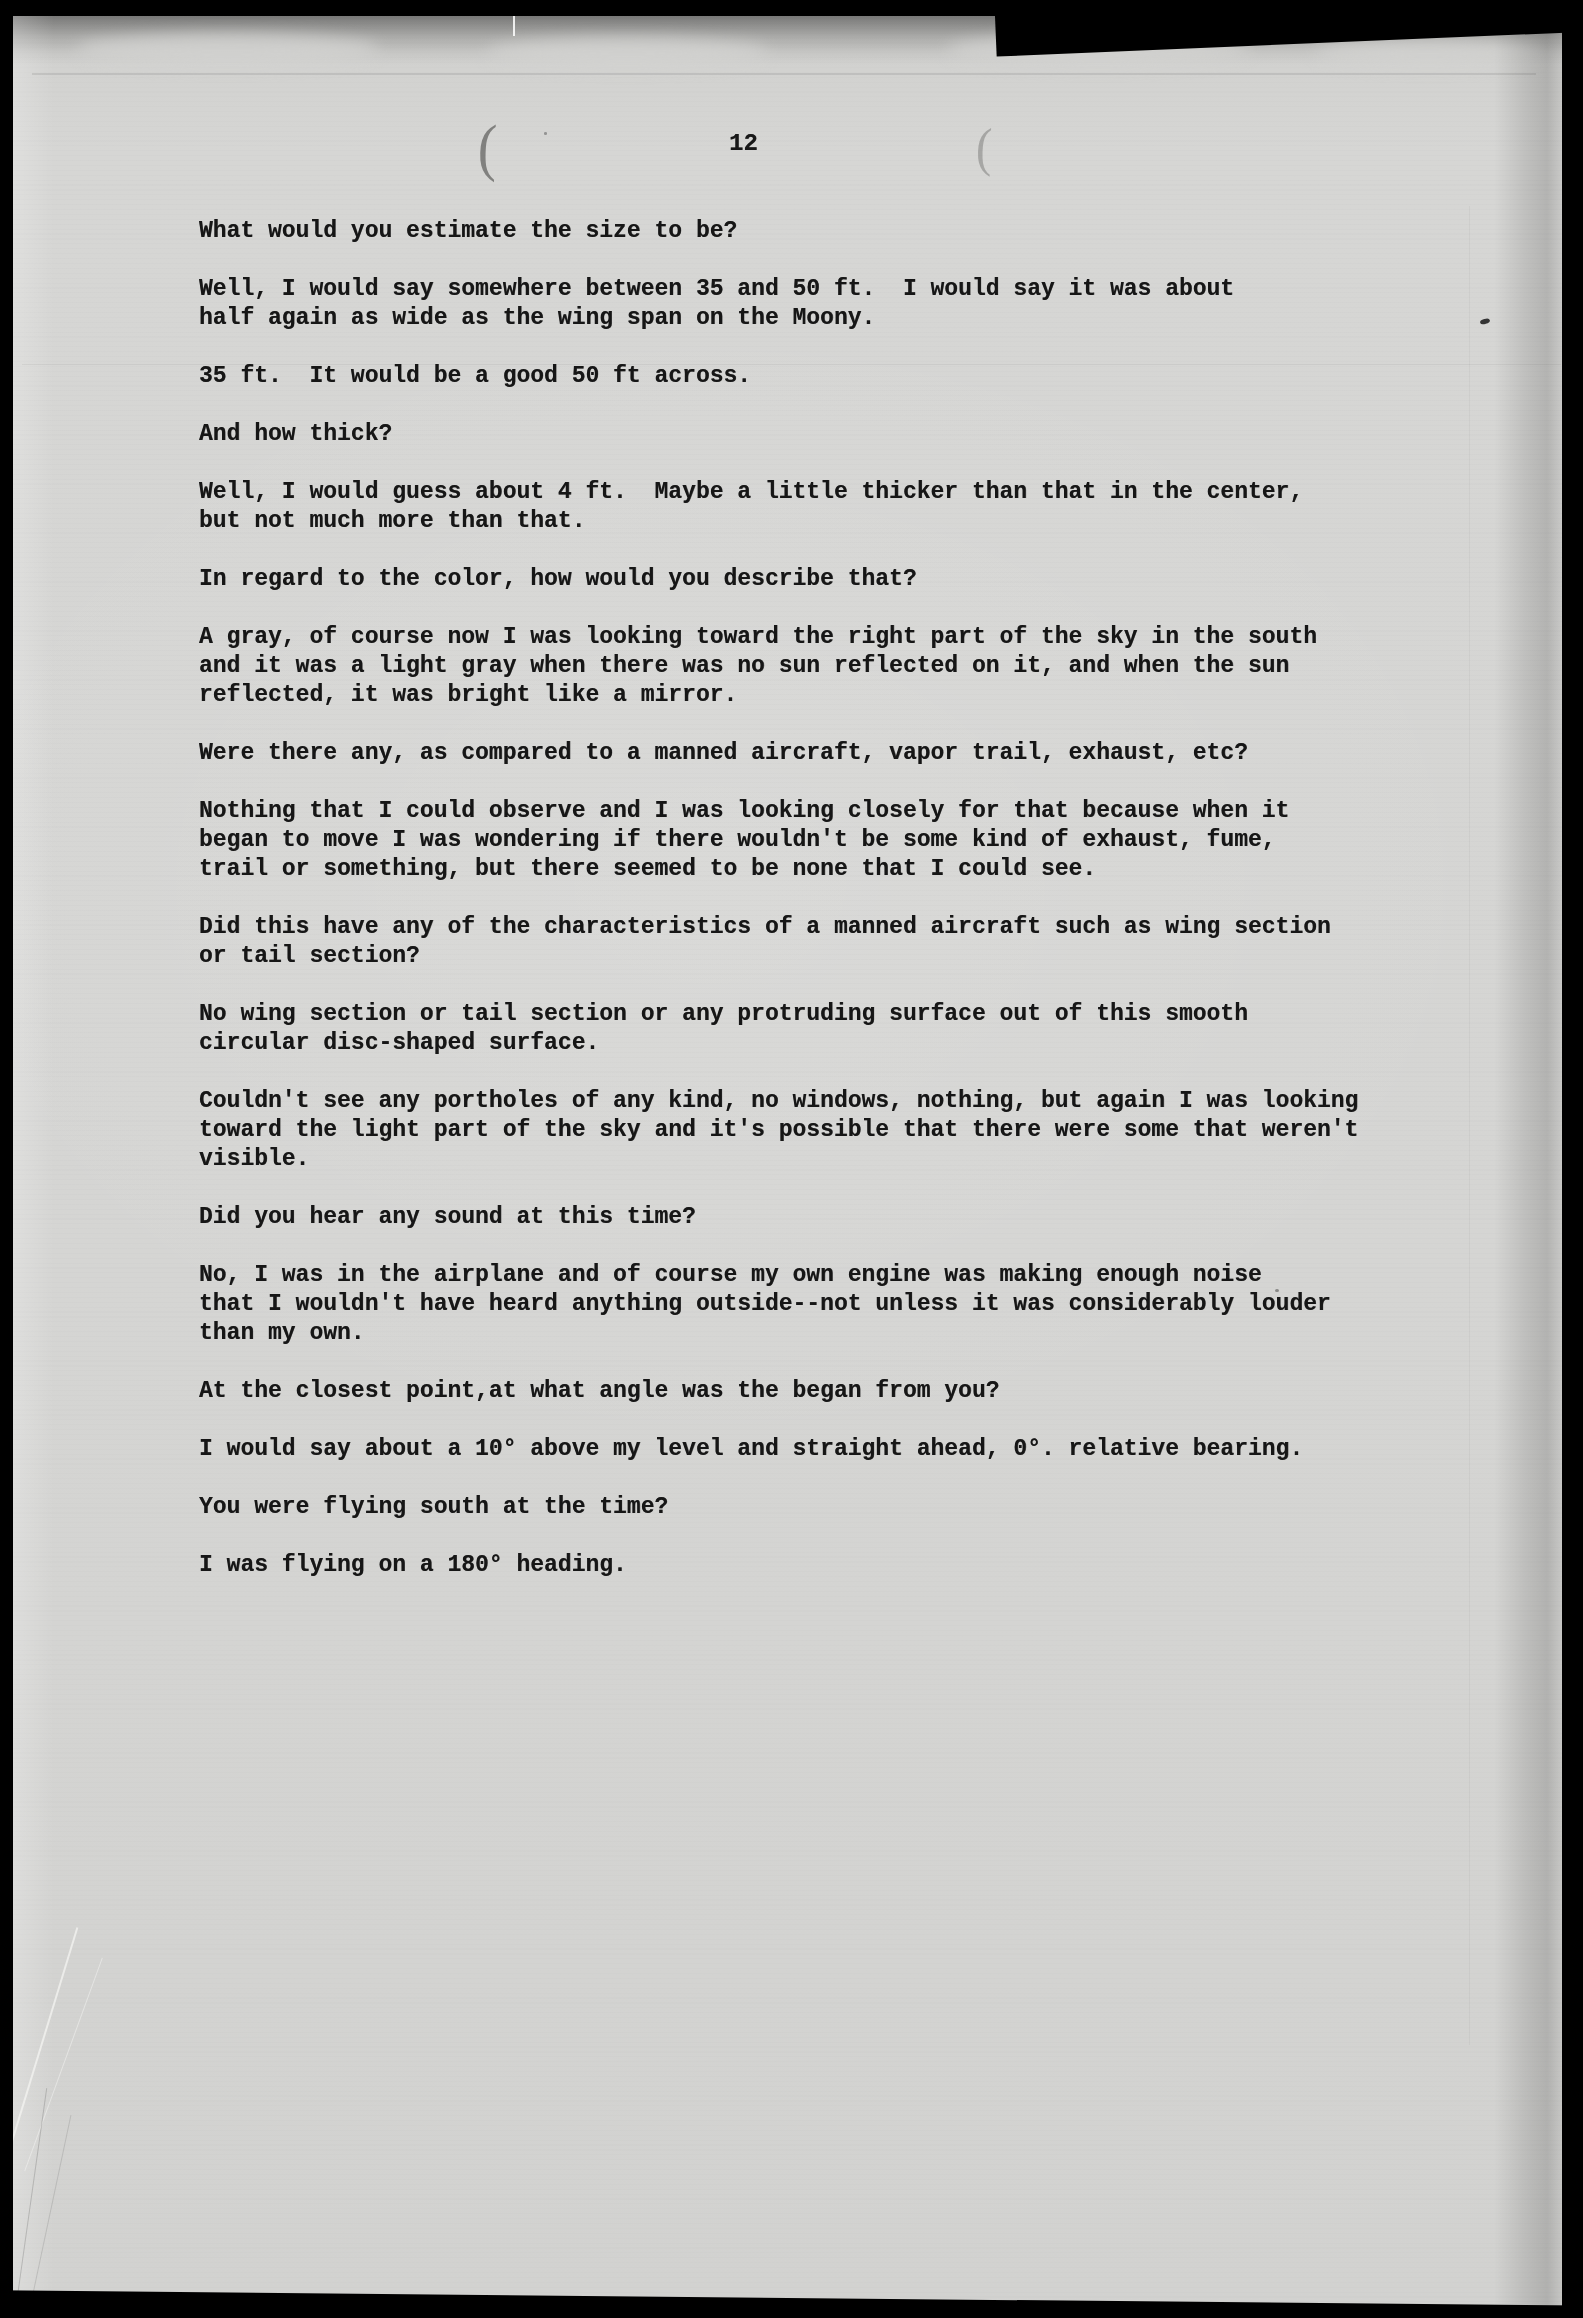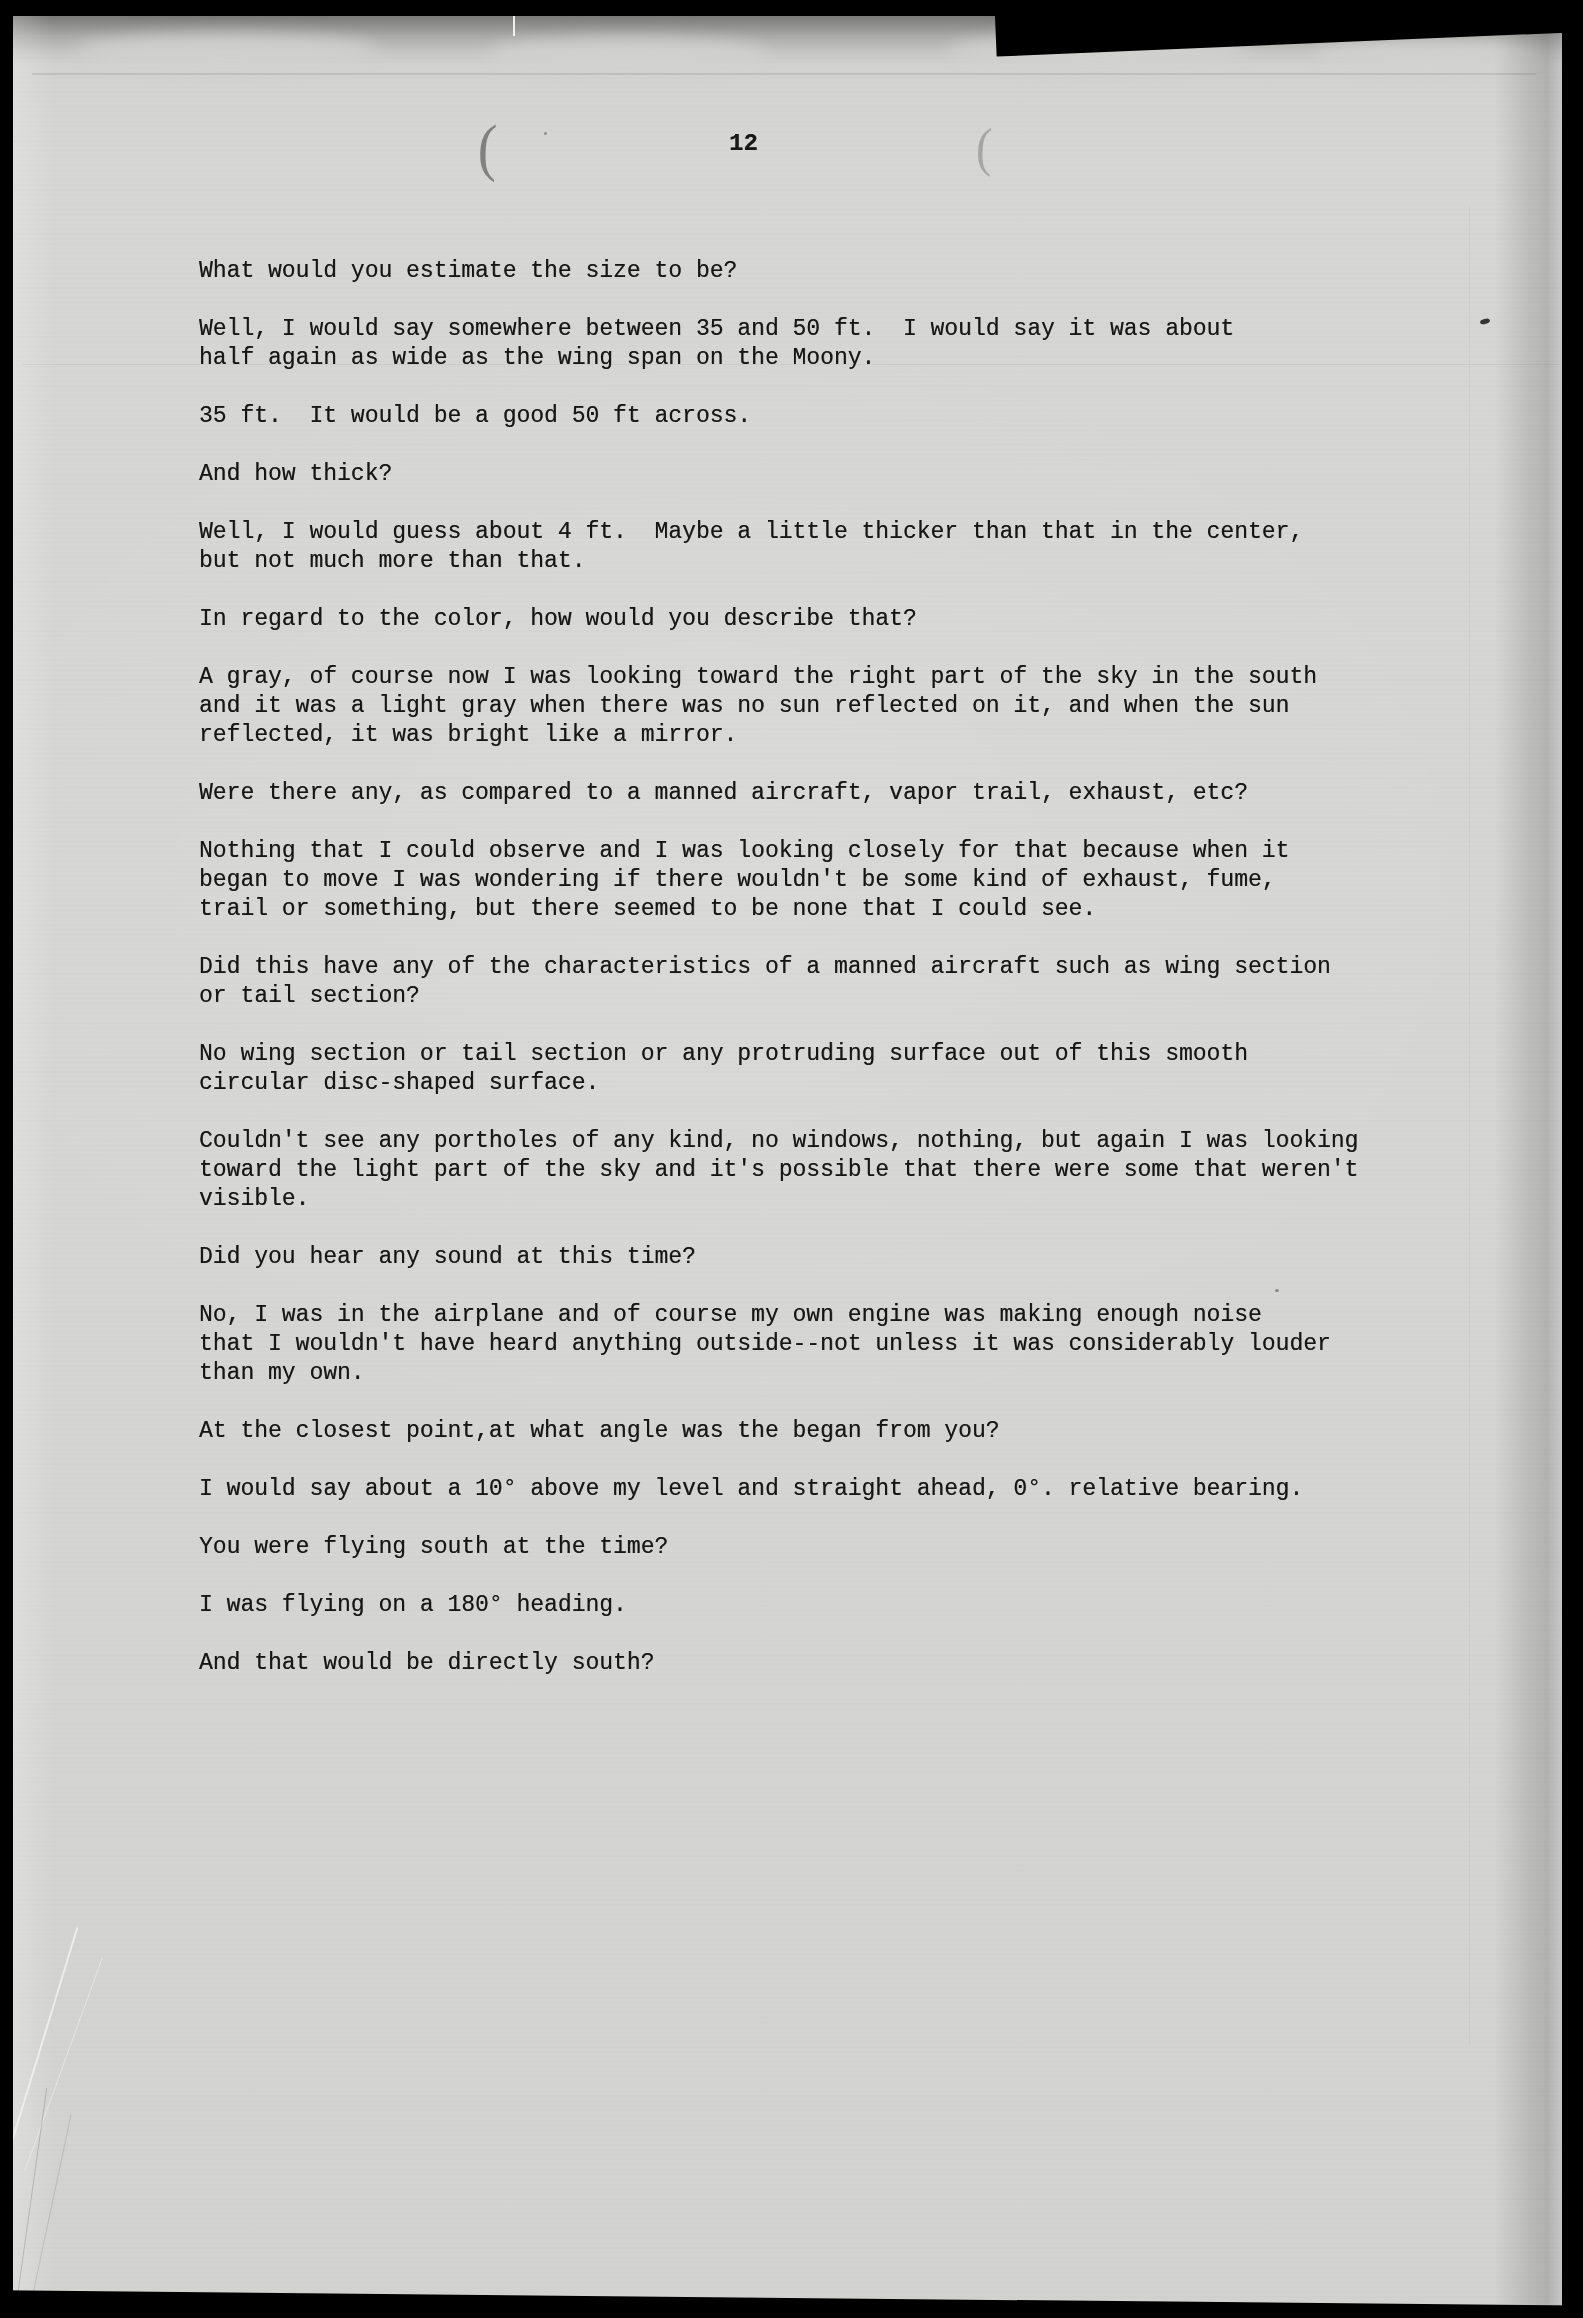--- a/index.html
+++ b/index.html
@@ -70,23 +70,22 @@
   .mark-1 { left:478px;  top:114px; font-size:57px; opacity:0.55; }
   .mark-2 { left:976px; top:119px; font-size:48px;  opacity:0.30; }
   
   .page-number {
     position:absolute; left:729px; top:130px;
     font-size:24px; font-weight:700; color:#181818;
     text-shadow:0.3px 0.3px 0.4px rgba(10,10,10,0.55);
   }
   .transcript {
     position:absolute; left:199px; top:217px; width:1228px;
-    font-size:23px; line-height:29px; font-weight:400; color:#161616;
+    font-size:23px; line-height:29px; font-weight:700; color:#161616;
     text-shadow:0.3px 0.3px 0.5px rgba(12,12,12,0.55);
-    margin-top:40px;
   }
   .para { white-space:pre-wrap; margin:0 0 29px 0; }
 </style>
 </head>
 <body>
 
 <div class="stage">
   <div class="paper"></div>
   <div class="paper-grain"></div>
 
@@ -139,21 +138,20 @@
 toward the light part of the sky and it's possible that there were some that weren't
 visible.</div>
       <div class="para">Did you hear any sound at this time?</div>
       <div class="para">No, I was in the airplane and of course my own engine was making enough noise
 that I wouldn't have heard anything outside--not unless it was considerably louder
 than my own.</div>
       <div class="para">At the closest point,at what angle was the began from you?</div>
       <div class="para">I would say about a 10° above my level and straight ahead, 0°. relative bearing.</div>
       <div class="para">You were flying south at the time?</div>
       <div class="para">I was flying on a 180° heading.</div>
-      <div class="para">And that would be directly south?</div>
     </div>
 
   <div class="edge-top-right"></div>
   <div class="edge-top"></div>
   <div class="edge-left"></div>
   <div class="edge-right"></div>
   <div class="edge-bottom"></div>
 </div>
 
 

